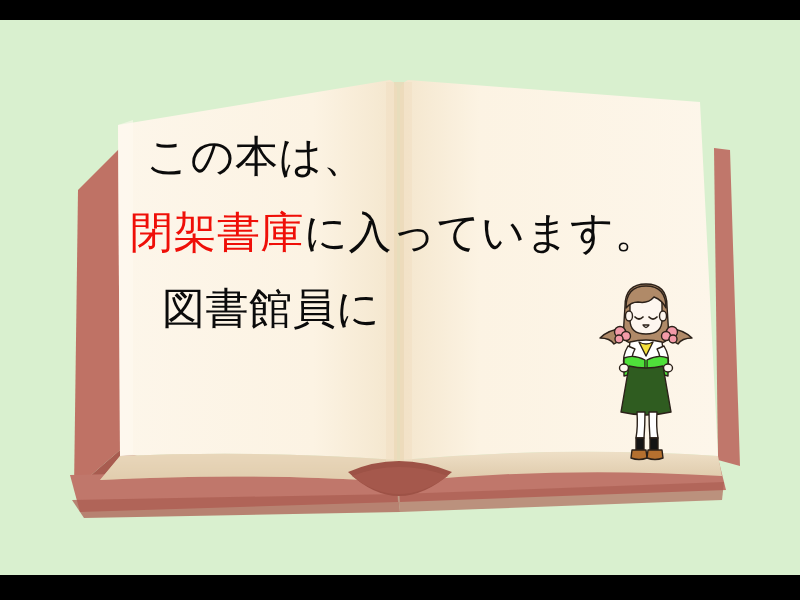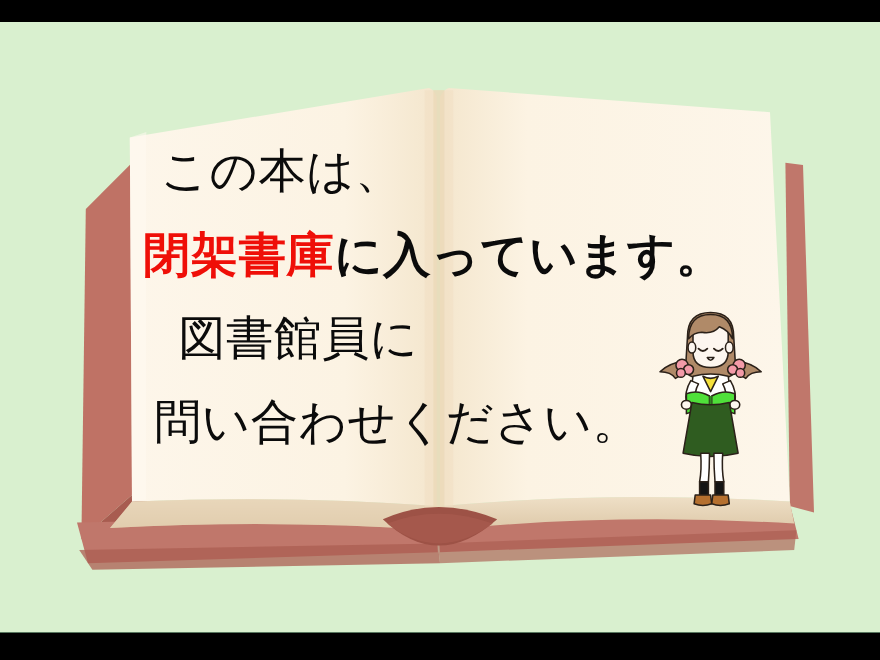--- a/index.html
+++ b/index.html
@@ -11,21 +11,21 @@
     width: 800px;
     height: 600px;
     overflow: hidden;
     font-family: "Liberation Sans", sans-serif;
   }
 
   #stage {
     position: relative;
     width: 800px;
     height: 600px;
-    background: #86efac;
+    background: #fef9c3;
     overflow: hidden;
   }
 
   
   .bar {
     position: absolute;
     left: 0;
     width: 800px;
     background: #000000;
     z-index: 40;
@@ -64,21 +64,21 @@
     z-index: 20;
     font-family: "DejaVu Sans", "Liberation Sans", sans-serif;
     font-size: 43px;
     line-height: 76px;
     color: #0b0b0b;
     letter-spacing: 0.5px;
     white-space: nowrap;
   }
   .tline { height: 76px; }
   .tline.indent-1 { padding-left: 16px; }
-  .tline.indent-2 { padding-left: 0px; font-weight: bold; }
+  .tline.indent-2 { padding-left: 0px; }
   .tline.indent-3 { padding-left: 0px; margin-left: 32px; }
   .tline.indent-4 { padding-left: 10px; }
   .hl-red { color: #ef0f08; }
 
   
   #girl {
     position: absolute;
     left: 592px;
     top: 272px;
     width: 108px;
@@ -156,21 +156,20 @@
       <path d="M 352,456 Q 398,438 448,456 Q 398,492 352,456 Z" fill="#a85a4d" opacity="0.8"></path>
 
       <path d="M 118,105 L 133,100 L 133,434 L 120,436 Z" fill="#fffaf0" opacity="0.55"></path>
     </svg>
   </div>
 
   <div id="text-block">
     <div class="tline indent-1">この本は、</div>
     <div class="tline indent-2"><span class="hl-red">閉架書庫</span><span>に入っています。</span></div>
     <div class="tline indent-3">図書館員に</div>
-    <div class="tline indent-4">問い合わせください。</div>
   </div>
 
   <div id="girl">
     <svg viewBox="0 0 108 190" xmlns="http://www.w3.org/2000/svg">
       <g stroke="#2b2119" stroke-width="1.4" stroke-linejoin="round" stroke-linecap="round">
 
         <path d="M 33,34 Q 33,12 54,12 Q 75,12 75,34 L 77,66 Q 70,74 54,74 Q 38,74 31,66 Z" fill="#b08a68"></path>
 
         <path d="M 31,56 Q 16,58 8,66 Q 18,66 22,72 Q 28,68 33,66 Z" fill="#b08a68"></path>
 

